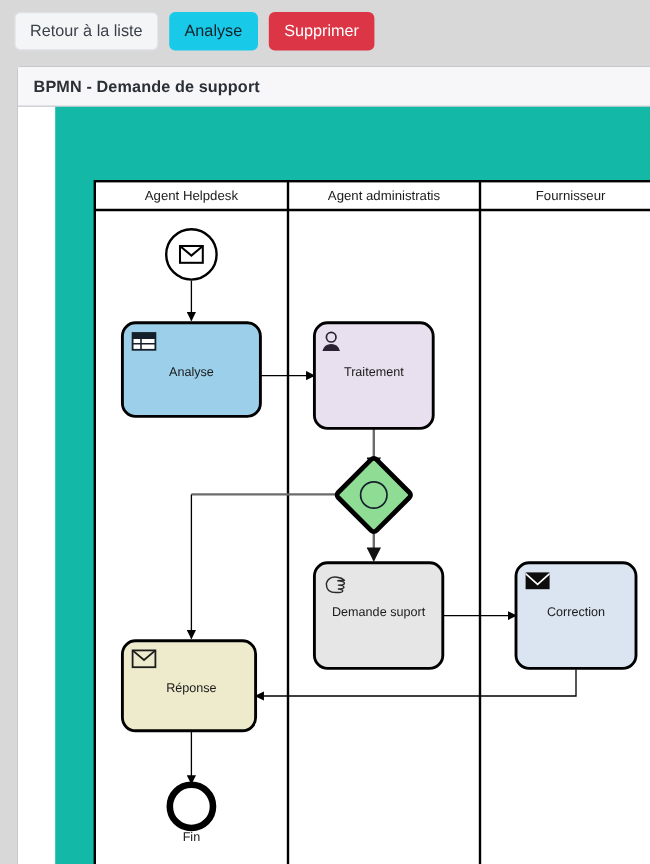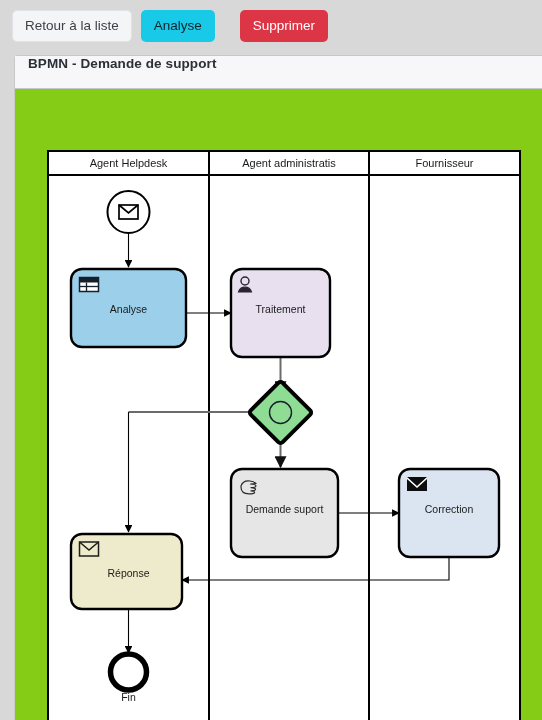--- a/index.html
+++ b/index.html
@@ -44,55 +44,56 @@
     white-space: nowrap;
   }
   .btn-back {
     background: #f4f5f7;
     color: #3b4149;
     border: 1px solid #e0e2e6;
     padding: 8px 12px;
   }
   .btn-edit   { background: #19c9e8; color: #10222a; }
   .btn-copy   { background: #ffc107; color: #241d00; }
-  .btn-delete { background: #dc3545; color: #ffffff; margin-left: 16px; }
+  .btn-delete { background: #dc3545; color: #ffffff; }
 
   
   .card {
     position: absolute;
     left: 14px; top: 55px;
     width: 528px;
     height: 665px;
     background: #ffffff;
     border: 1px solid #c6c8cb;
     border-right: none;
     border-bottom: none;
     border-top-left-radius: 4px;
     box-sizing: border-box;
   }
   .card-header {
     height: 33px;
     background: #f7f7f9;
     border-bottom: 1px solid #c6c8cb;
     display: flex;
-    align-items: flex-start;
+    align-items: center;
     padding-left: 13px;
     box-sizing: border-box;
   }
   .card-title {
     font-size: 13.5px;
     font-weight: bold;
     color: #2b2f36;
     letter-spacing: .1px;
   }
   .card-body {
     position: relative;
     height: 631px;
-    background: #84cc16;
+    background: #14b8a6;
     overflow: hidden;
+    margin-left: 31px;
   }
 
   
   .diagram {
     position: absolute;
     left: 0; top: 0;
   }
   .lane-label {
     font-family: "Liberation Sans", sans-serif;
     font-size: 11px;

